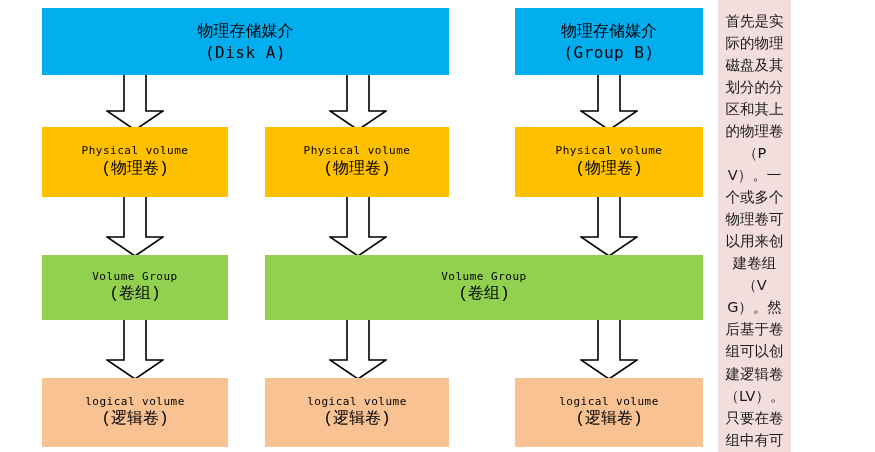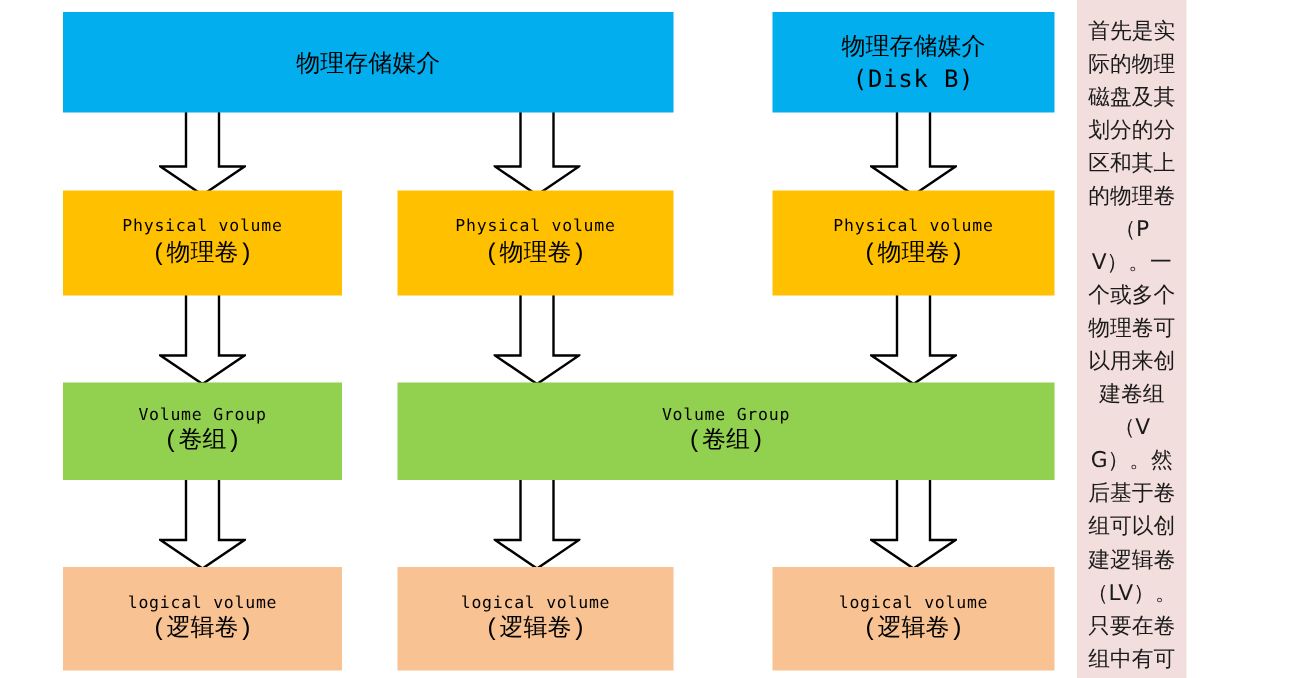--- a/index.html
+++ b/index.html
@@ -128,25 +128,26 @@
   </div>
 
   <div class="arrow" style="left:580px; top:318px; width:58px; height:62px;">
     <svg width="58" height="62" viewBox="0 0 58 62">
       <polygon points="18,0 40,0 40,42 57,42 29,61 1,42 18,42" fill="#ffffff" stroke="#000000" stroke-width="1.6"></polygon>
     </svg>
   </div>
 
   <div class="node disk-node" style="left:42px; top:8px; width:407px; height:67px; background:#03aeee;">
     <span class="line-cn-top">物理存储媒介</span>
+    <span class="line-en">(Disk A)</span>
   </div>
 
   <div class="node disk-node" style="left:515px; top:8px; width:188px; height:67px; background:#03aeee;">
     <span class="line-cn-top">物理存储媒介</span>
-    <span class="line-en">(Disk B)</span>
+    <span class="line-en">(Group B)</span>
   </div>
 
   <div class="node" style="left:42px; top:127px; width:186px; height:70px; background:#ffc000;">
     <span class="line-en">Physical volume</span>
     <span class="line-cn">(物理卷)</span>
   </div>
 
   <div class="node" style="left:265px; top:127px; width:184px; height:70px; background:#ffc000;">
     <span class="line-en">Physical volume</span>
     <span class="line-cn">(物理卷)</span>

